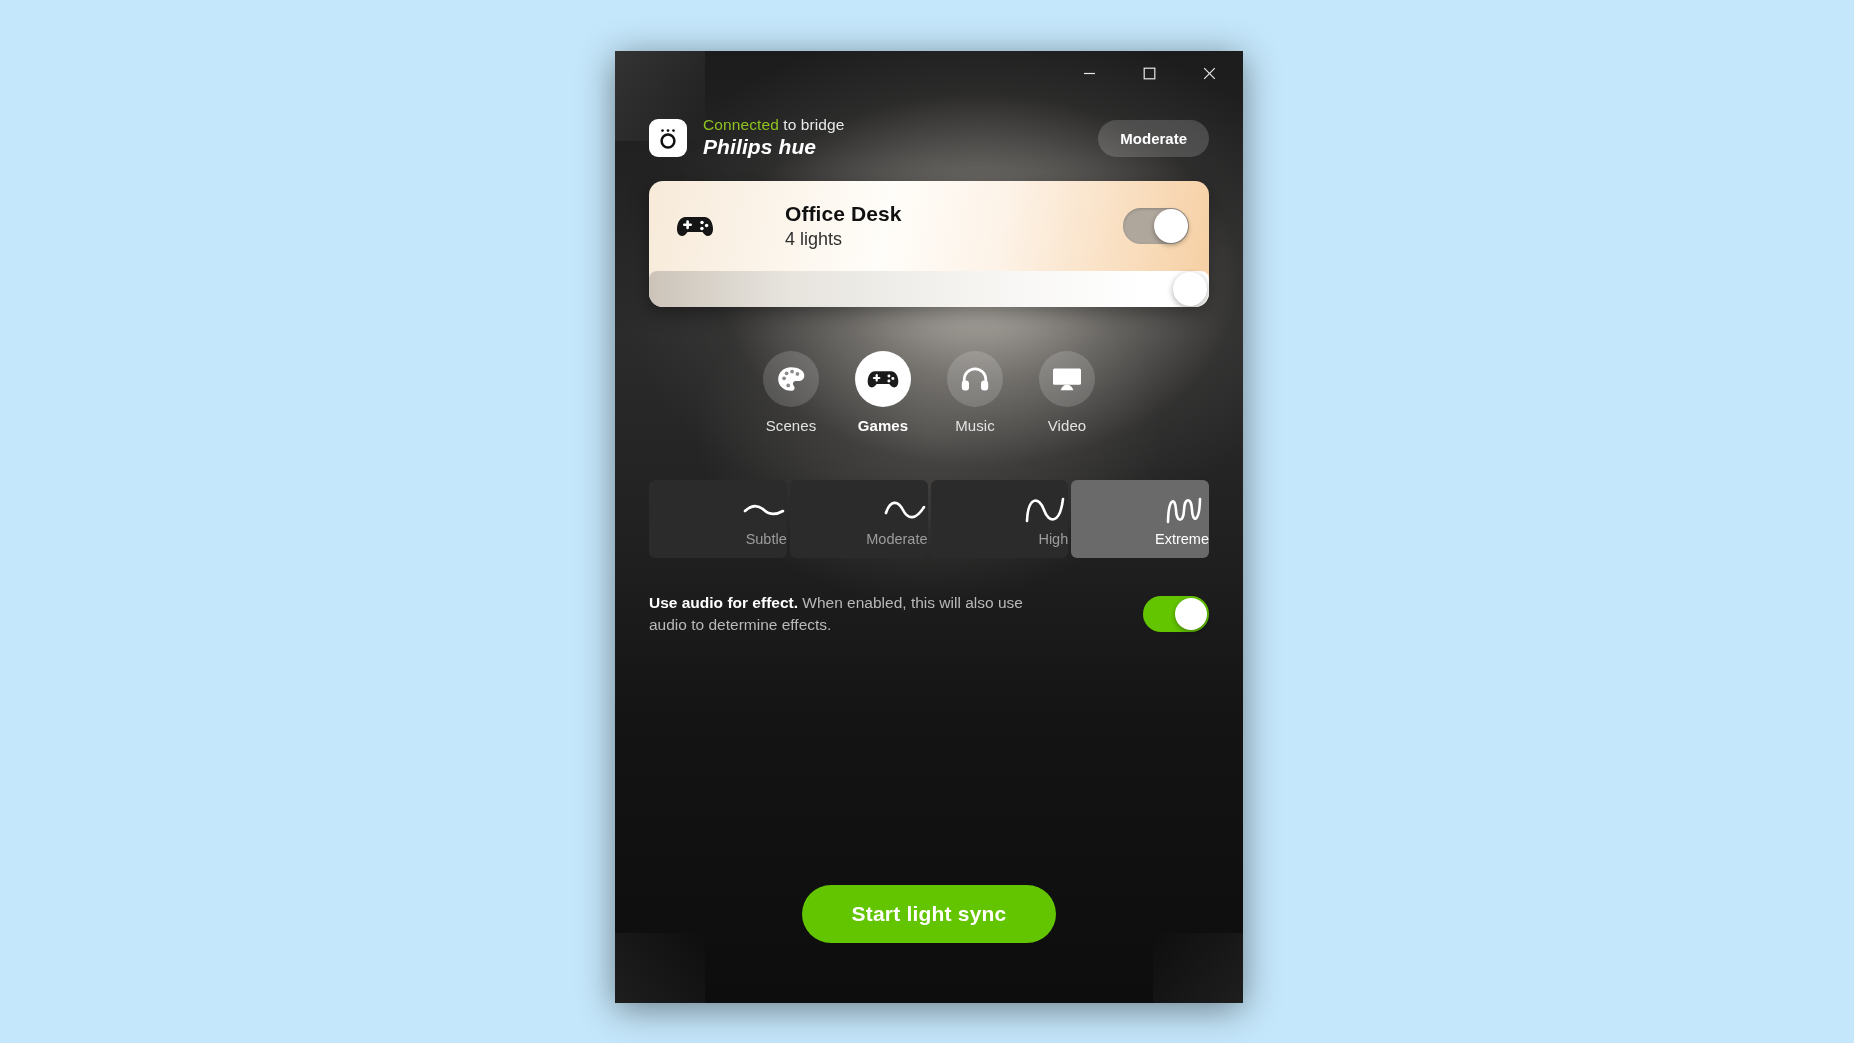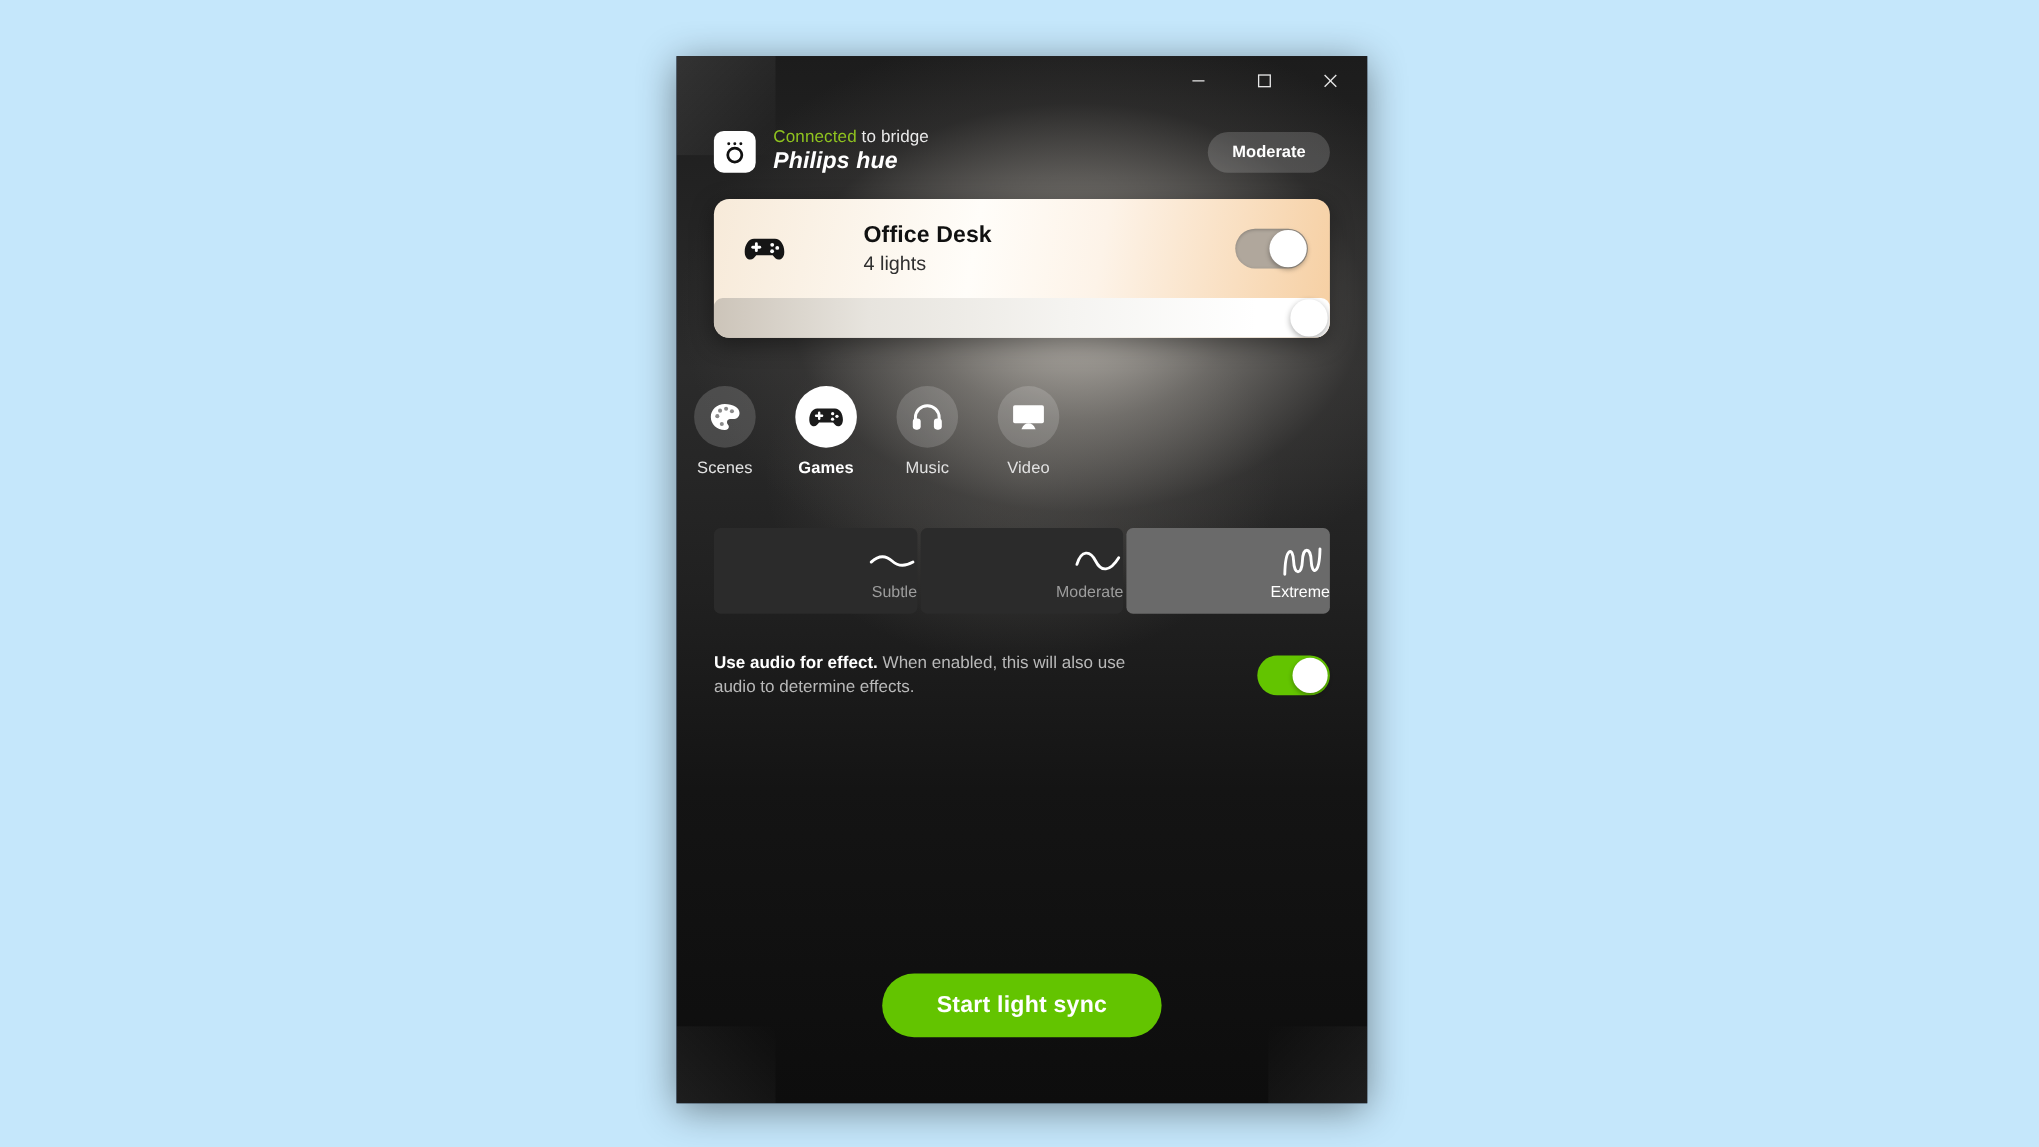--- a/index.html
+++ b/index.html
@@ -17,21 +17,21 @@
     position: relative;
   }
 
   
   #app-window {
     position: absolute;
     left: 615px;
     top: 51px;
     width: 628px;
     height: 952px;
-    background: #0f172a;
+    background: #4c1d95;
     overflow: hidden;
     box-shadow: 0 6px 34px rgba(0,0,0,0.45);
   }
 
   
   #ambient-glow {
     position: absolute;
     left: 0; top: 0;
     width: 100%;
     height: 100%;
@@ -193,20 +193,21 @@
     width: 34px;
     height: 34px;
     border-radius: 50%;
     background: #ffffff;
     box-shadow: 0 2px 6px rgba(0,0,0,0.33);
   }
 
   
   #mode-row {
     display: flex;
+    justify-content: center;
     gap: 4px;
     margin-top: 44px;
   }
   .mode-item {
     width: 88px;
     display: flex;
     flex-direction: column;
     align-items: center;
     cursor: pointer;
     background: none;
@@ -462,20 +463,28 @@
 
       <button class="intensity-item">
         <span class="intensity-icon">
           <svg width="46" height="26" viewBox="0 0 46 26">
             <path d="M4 16 C8 3 16 3 21 13 C26 23 34 23 42 10" fill="none" stroke="#ffffff" stroke-width="2.6" stroke-linecap="round"></path>
           </svg>
         </span>
         <span class="intensity-label">Moderate</span>
       </button>
 
+      <button class="intensity-item">
+        <span class="intensity-icon">
+          <svg width="46" height="32" viewBox="0 0 46 32">
+            <path d="M5 27 C6 2 17 2 22 16 C27 30 38 30 41 5" fill="none" stroke="#ffffff" stroke-width="2.6" stroke-linecap="round"></path>
+          </svg>
+        </span>
+        <span class="intensity-label">High</span>
+      </button>
 
       <button class="intensity-item selected">
         <span class="intensity-icon">
           <svg width="46" height="32" viewBox="0 0 46 32">
             <path d="M5 28 C5.5 3 12.5 3 13 16 C13.5 29 20.5 29 21 16 C21.5 3 28.5 3 29 16 C29.5 29 36.5 29 37 5" fill="none" stroke="#ffffff" stroke-width="2.6" stroke-linecap="round"></path>
           </svg>
         </span>
         <span class="intensity-label">Extreme</span>
       </button>
 

